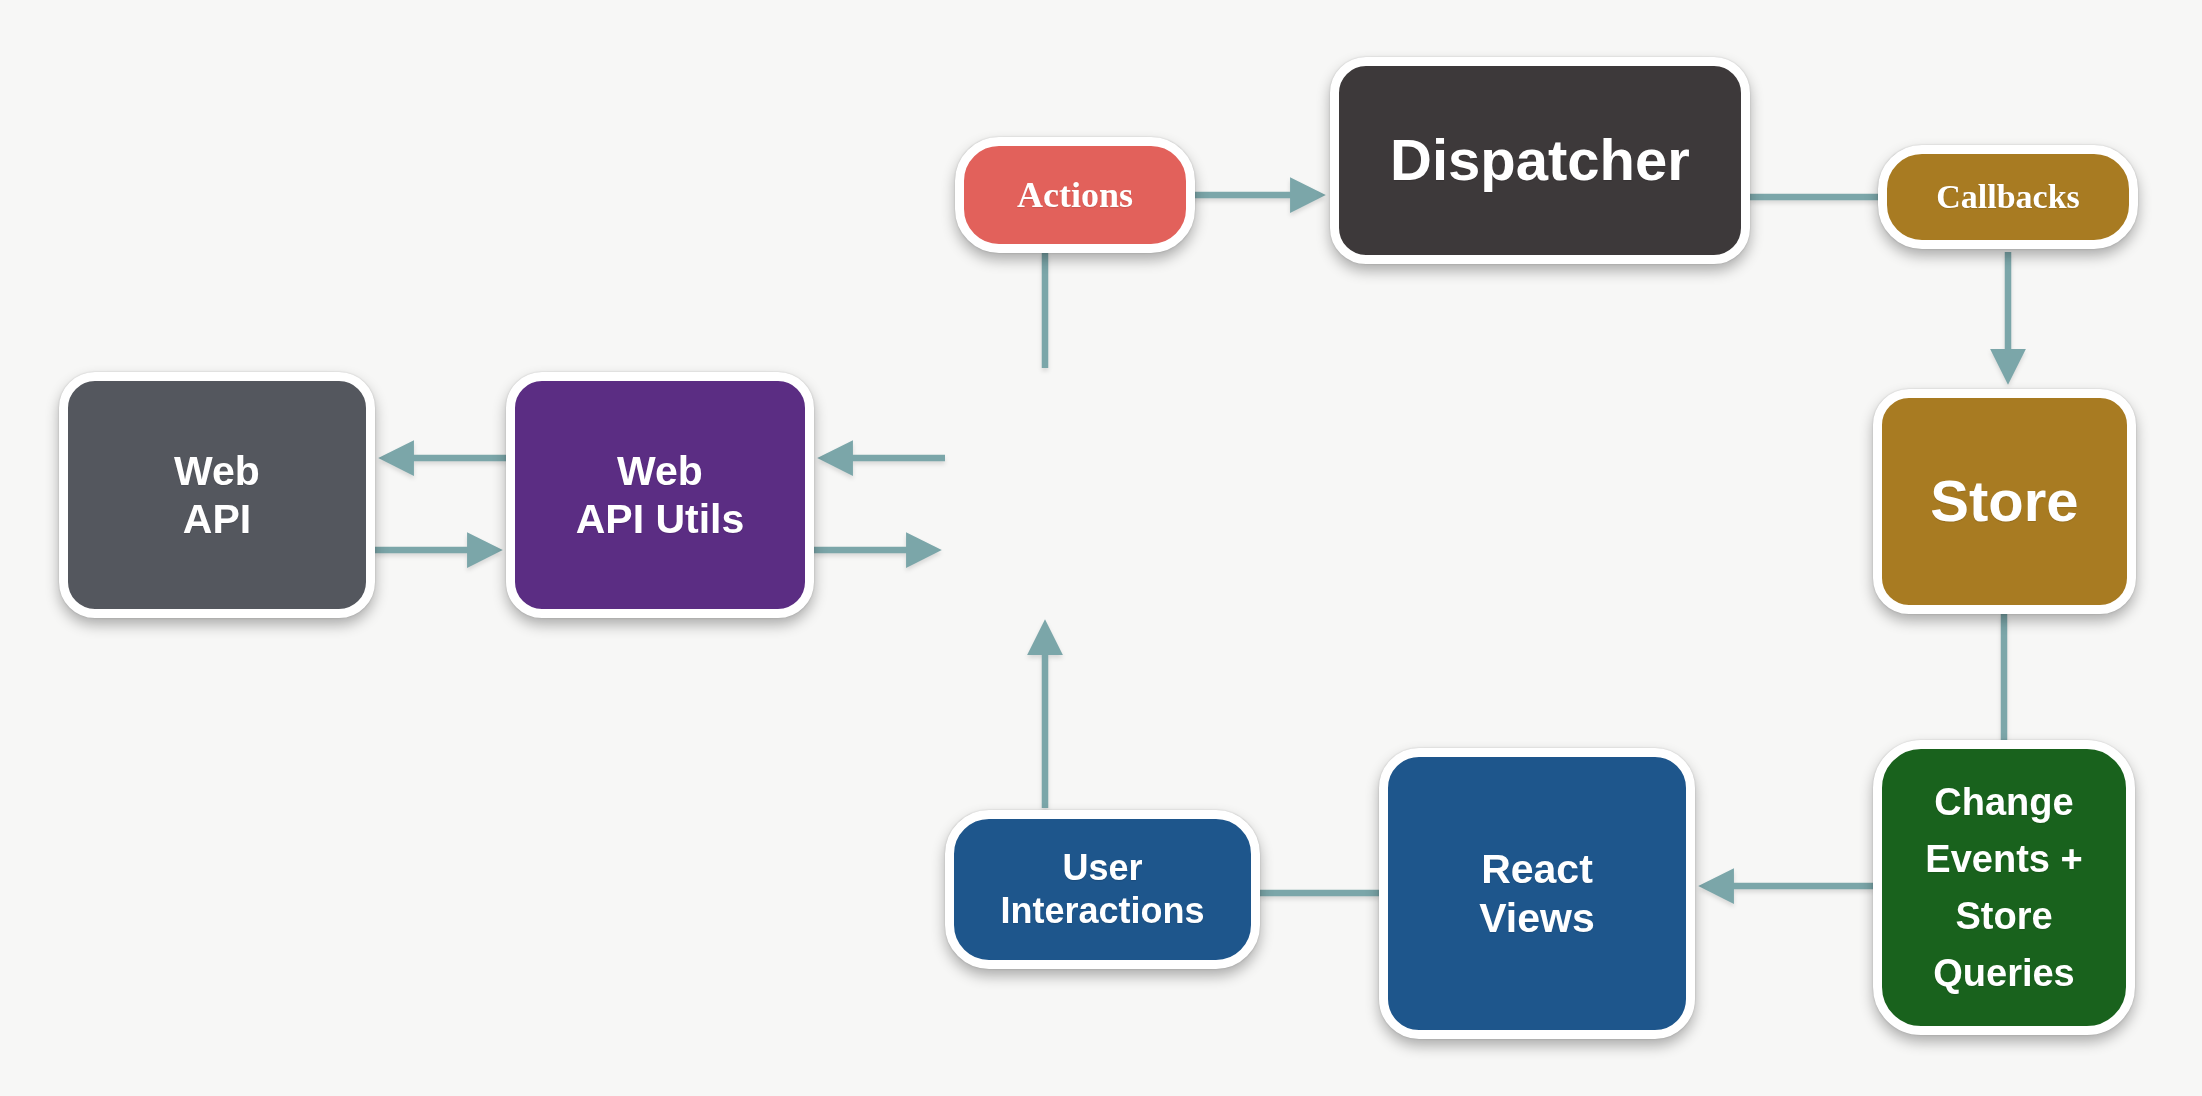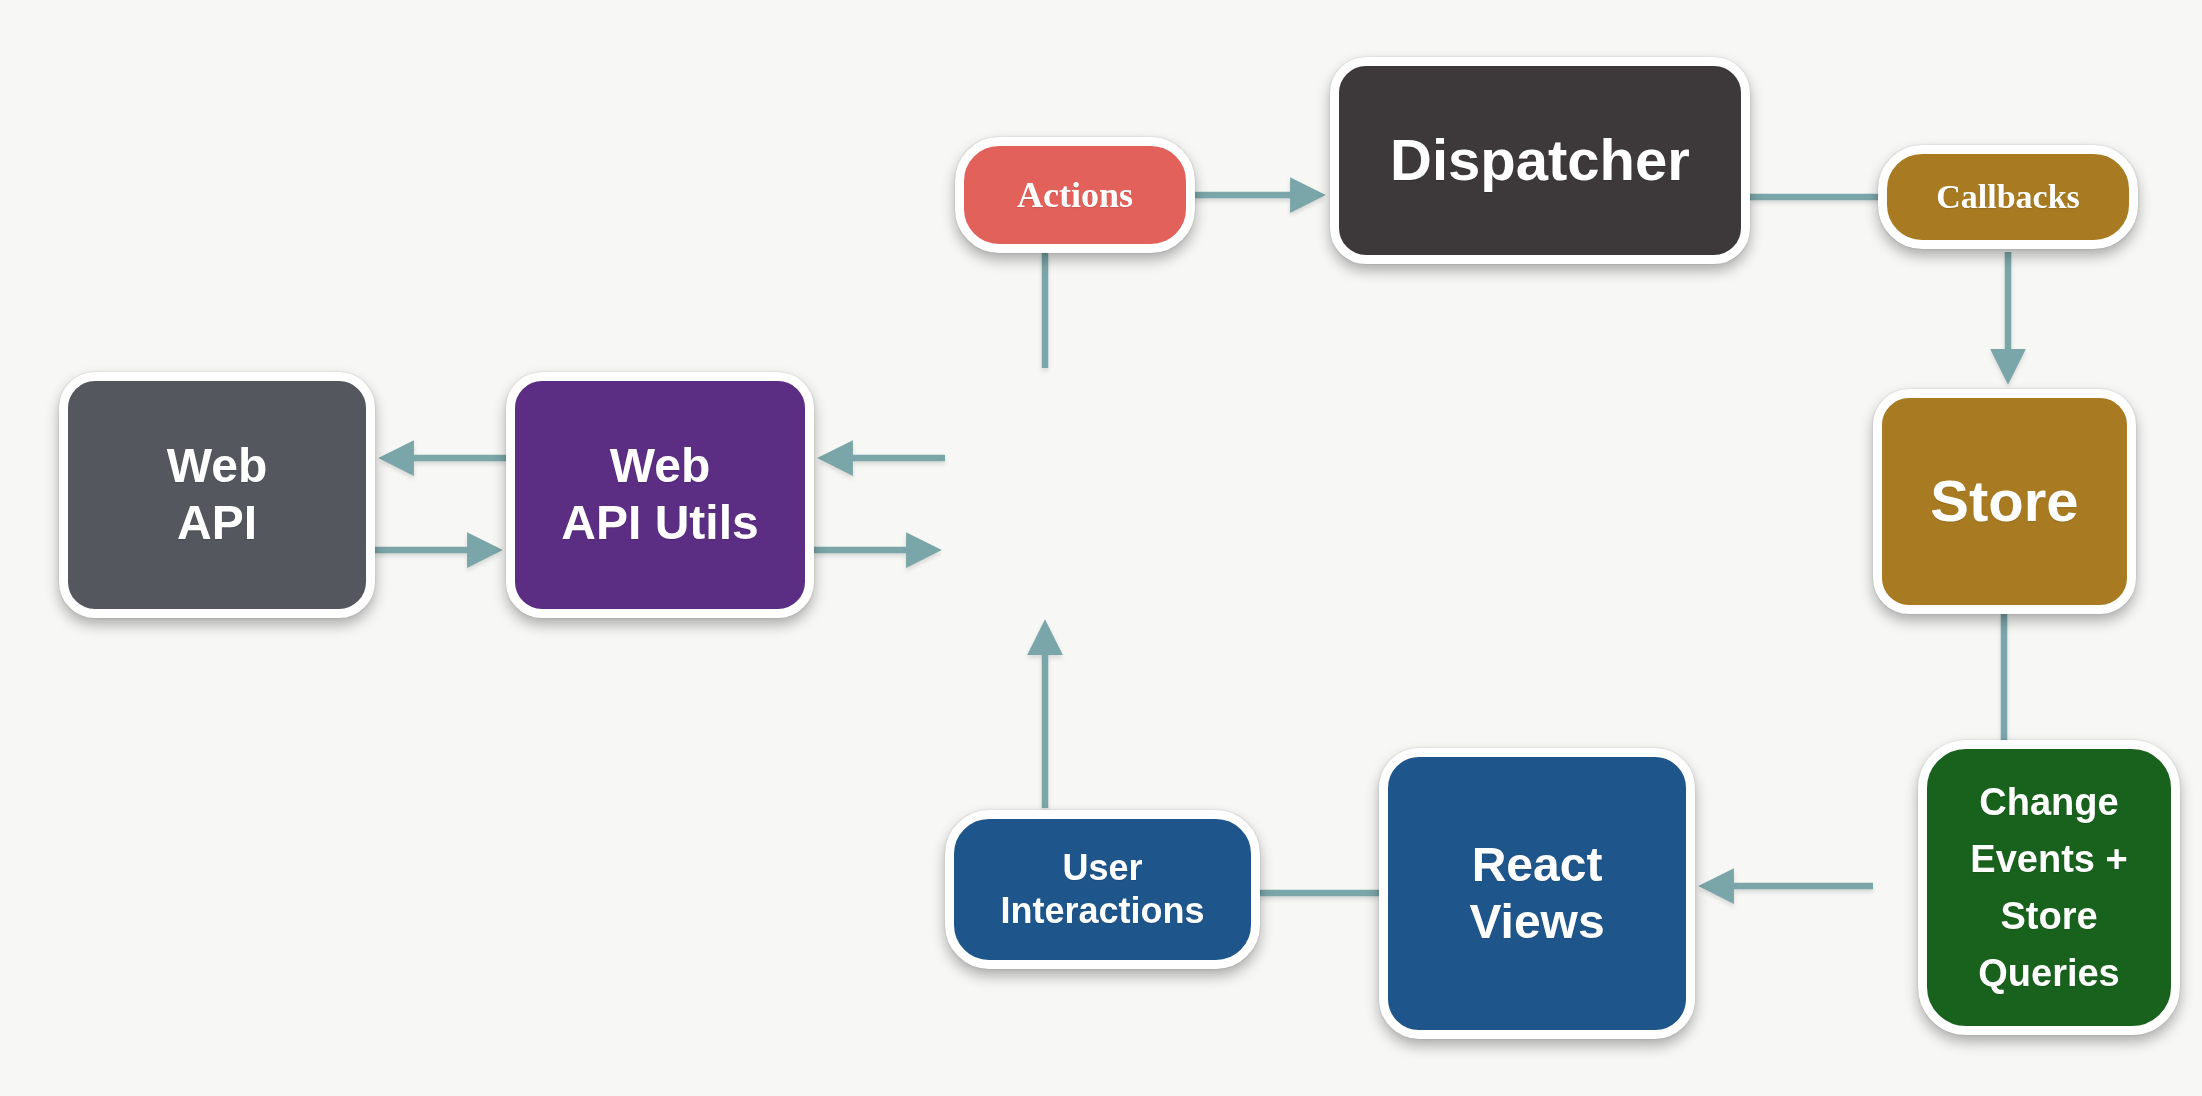--- a/index.html
+++ b/index.html
@@ -31,22 +31,22 @@
     text-align:center;
   }
   .node .label {
     white-space: pre-line;
     line-height:1.18;
     padding:0 6px;
     text-shadow: 0 1px 1px rgba(0,0,0,0.12);
   }
   .pill { border-radius:44px; }
   .xl  { font-size:58px; }
-  .lg  { font-size:48px; }
-  .md  { font-size:38px;margin-left:45px; }
+  .lg  { font-size:41px; }
+  .md  { font-size:38px; }
   .sm  { font-size:36px; }
   .xs  { font-size:34px; }
   .loose .label { line-height:1.5; }
   
   #n-web-api           { left:59px;   top:372px; width:316px; height:246px; }
   #n-web-api-utils     { left:506px;  top:372px; width:308px; height:246px; }
   #n-action-creators   { left:945px;  top:368px; width:315px; height:248px; }
   #n-actions           { left:955px;  top:137px; width:240px; height:116px;font-family:Liberation Serif, serif; }
   #n-dispatcher        { left:1330px; top:57px;  width:420px; height:207px; }
   #n-callbacks         { left:1878px; top:145px; width:260px; height:104px; }

